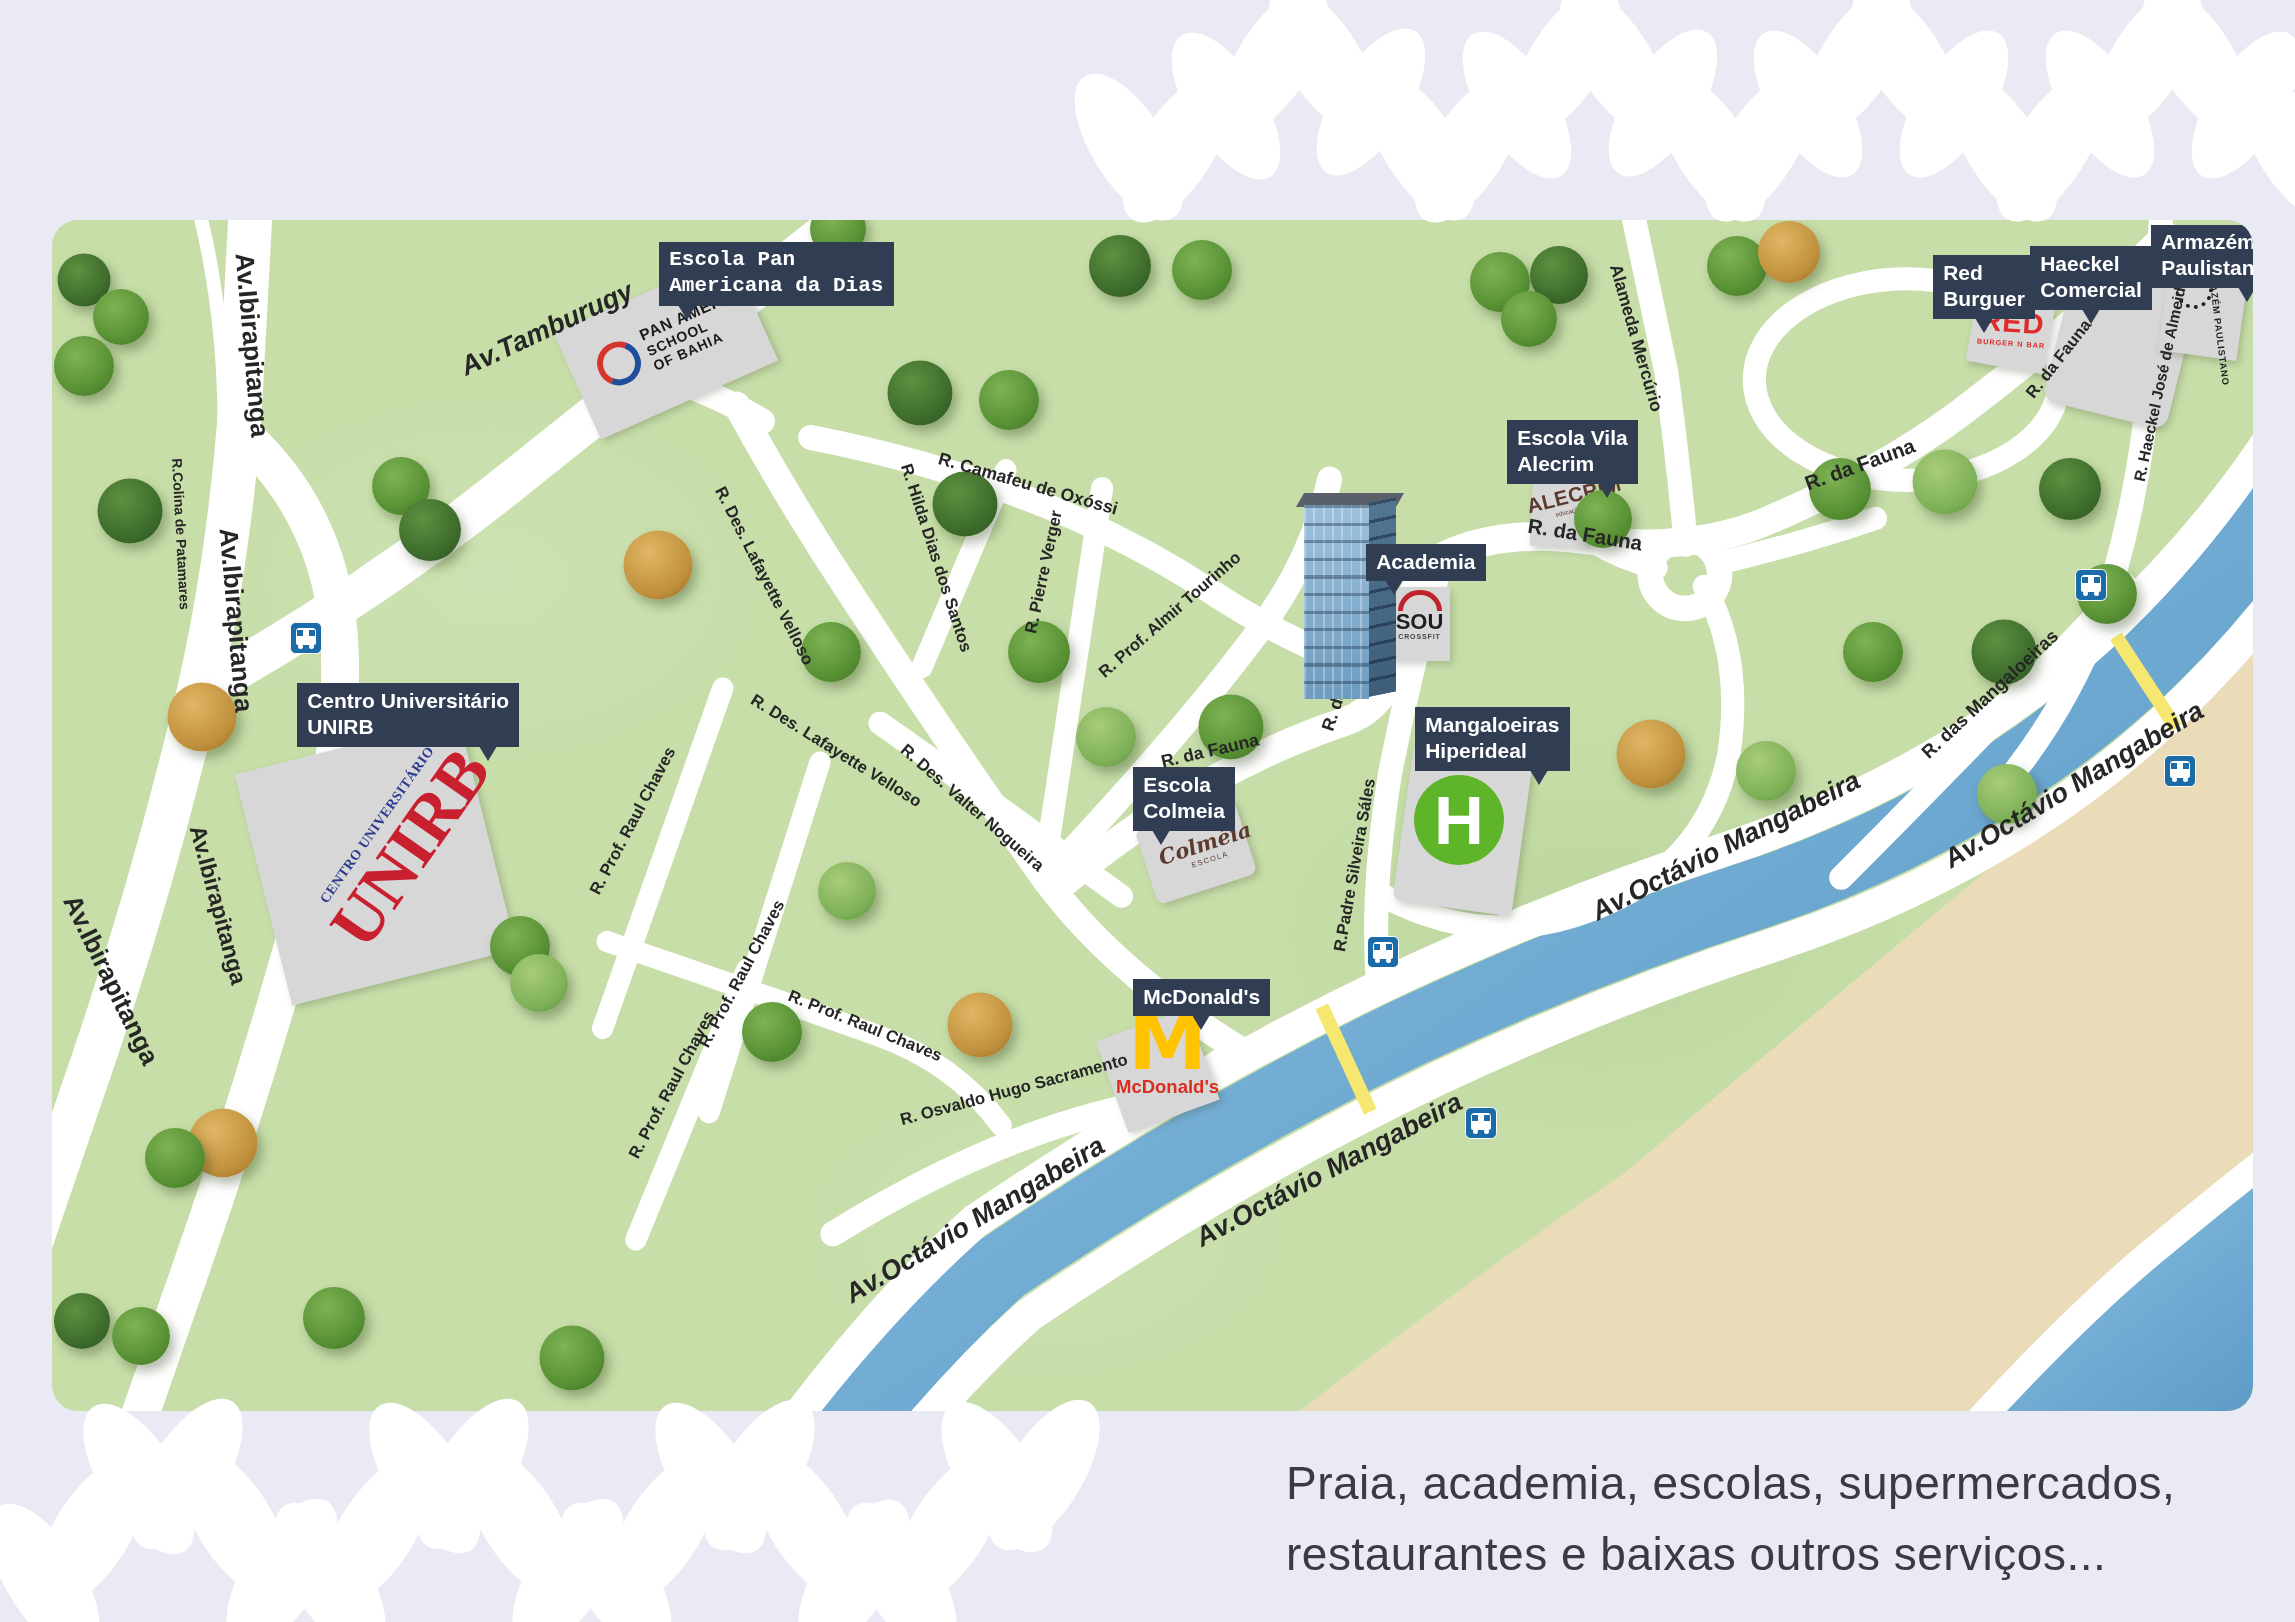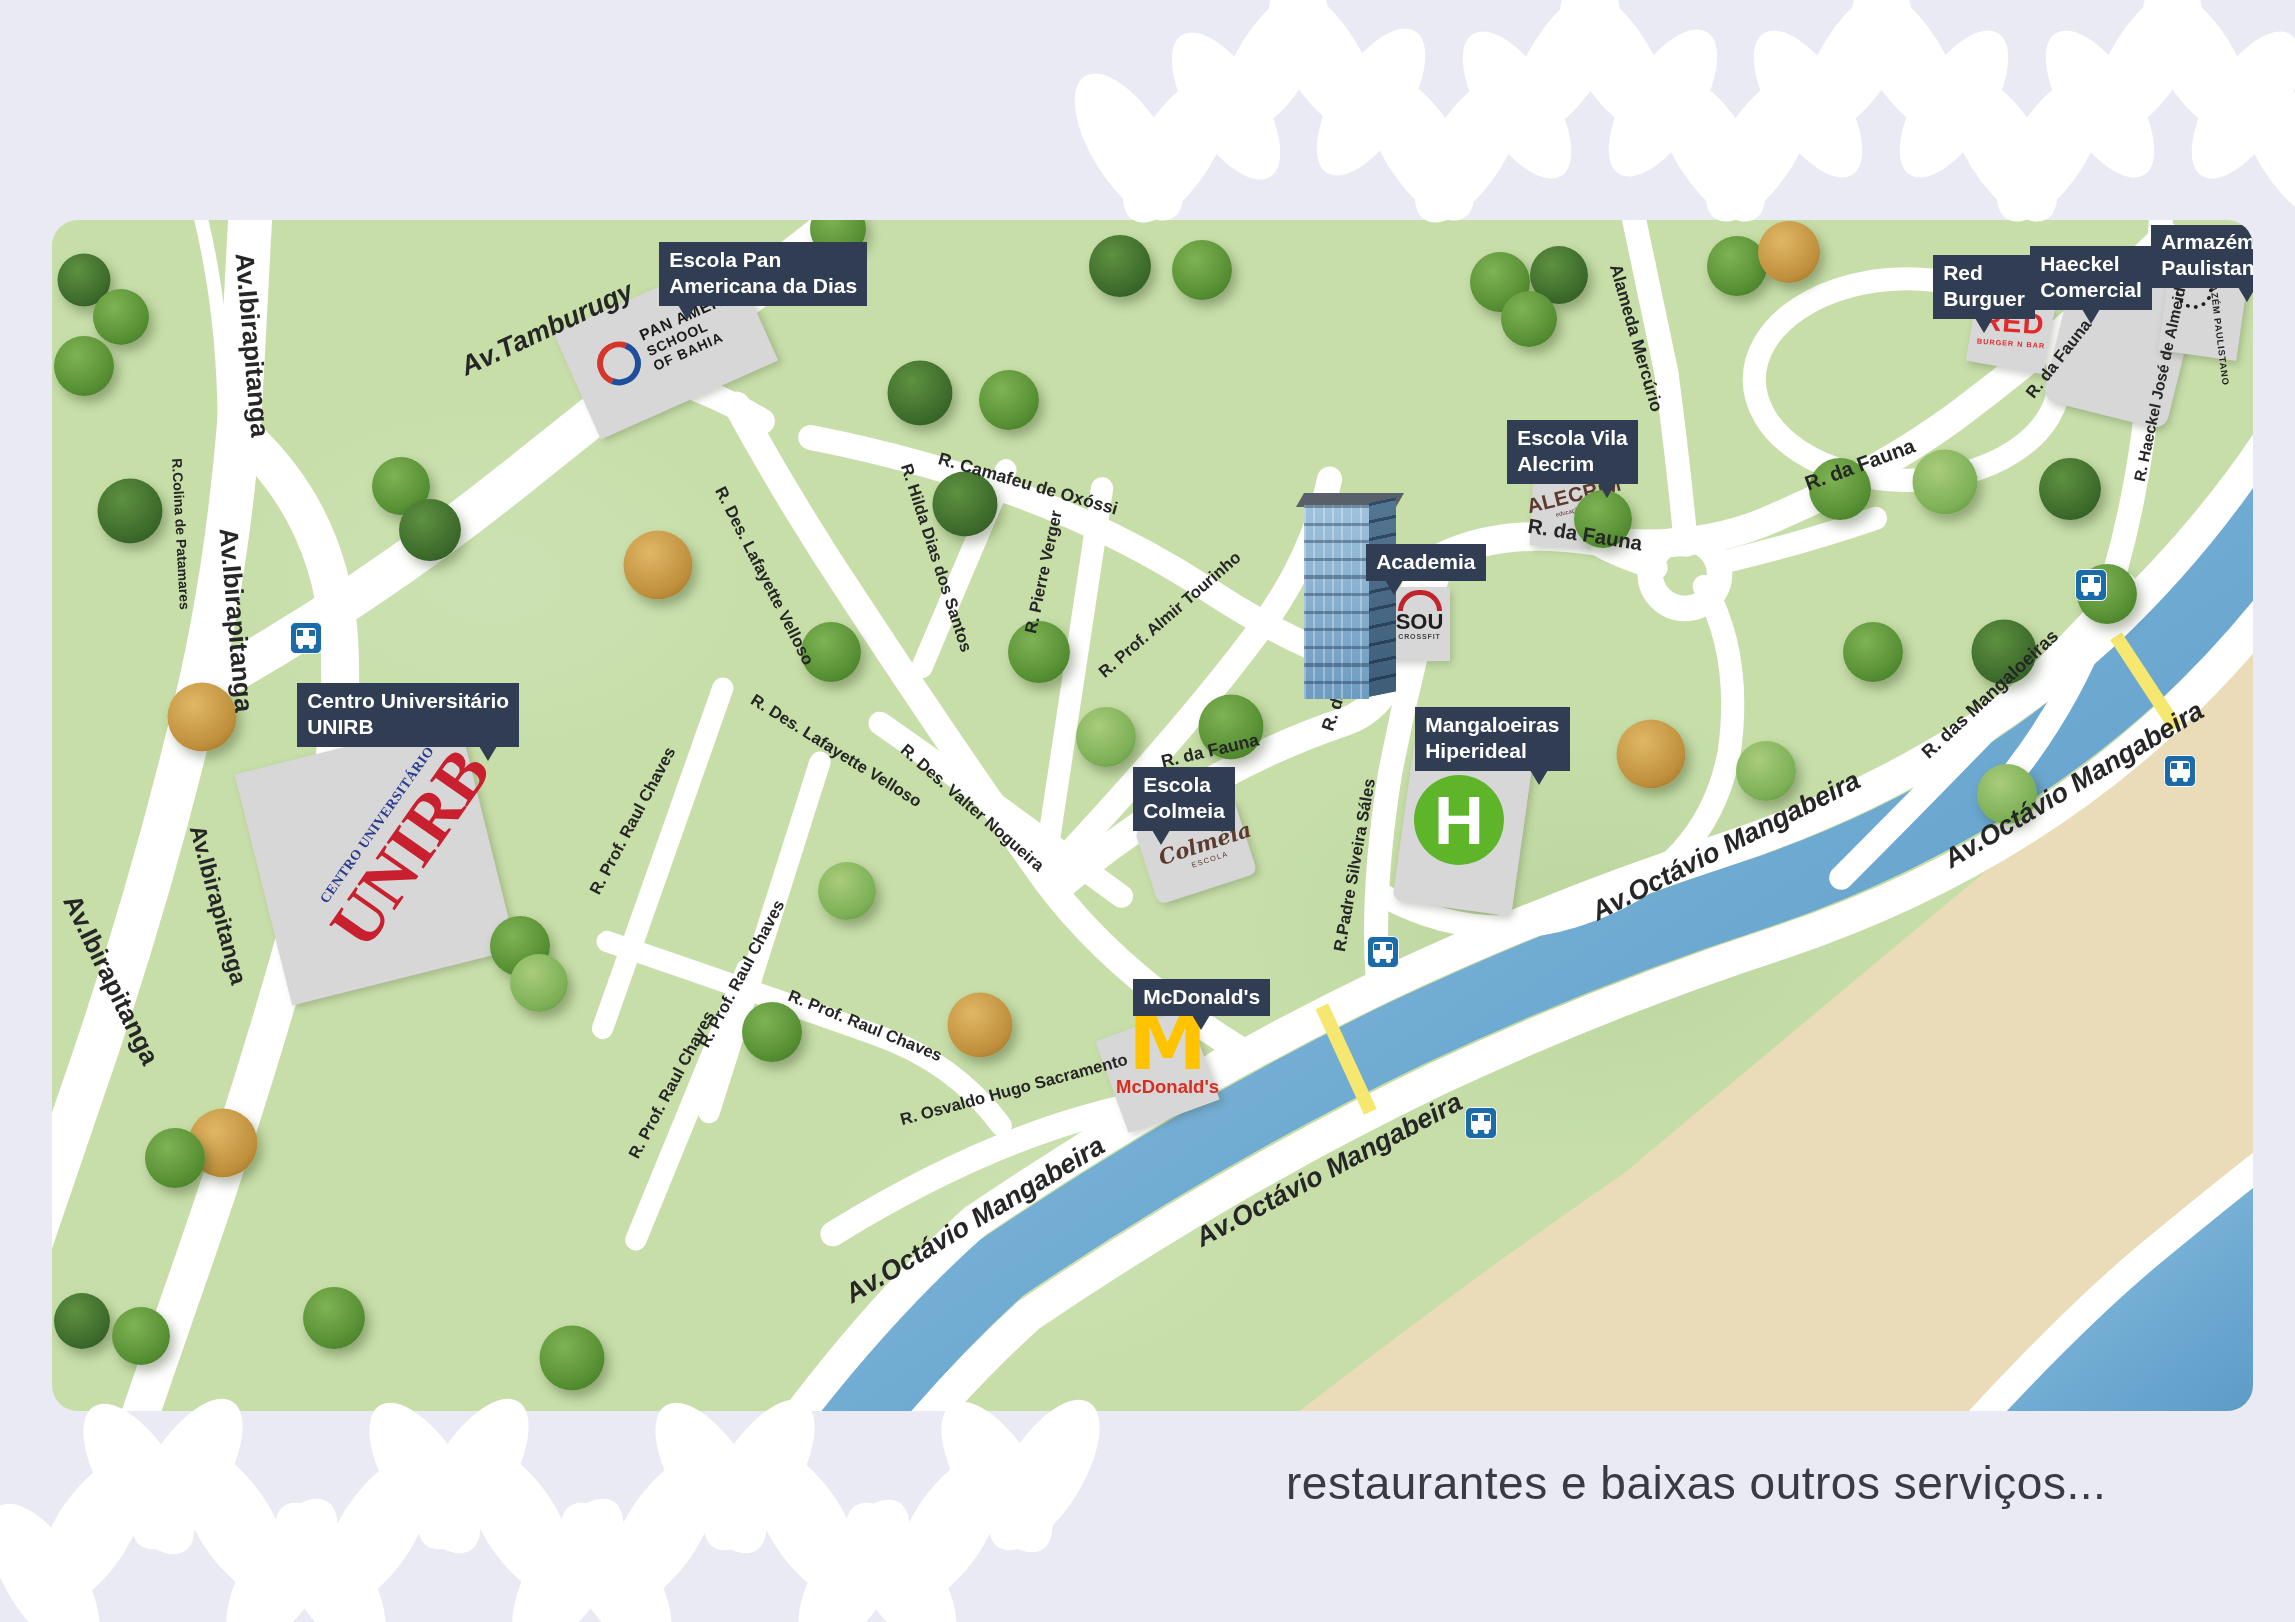--- a/index.html
+++ b/index.html
@@ -205,21 +205,21 @@
         <div class="street-label" style="left: 1303px; top: 645px; font-size: 16.7px; transform: translate(-50%, -50%) rotate(-80deg);">R.Padre Silveira Sáles</div>
         <div class="street-label" style="left: 1584px; top: 118px; font-size: 17.6px; transform: translate(-50%, -50%) rotate(74deg);">Alameda Mercúrio</div>
         <div class="street-label" style="left: 1938px; top: 474px; font-size: 18.5px; transform: translate(-50%, -50%) rotate(-43deg);">R. das Mangaloeiras</div>
         <div class="street-label" style="left: 2109px; top: 160px; font-size: 15.7px; transform: translate(-50%, -50%) rotate(-78deg);">R. Haeckel José de Almeida</div>
         <div class="street-label it" style="left: 923px; top: 1000px; font-size: 27px; transform: translate(-50%, -50%) rotate(-31deg);">Av.Octávio Mangabeira</div>
         <div class="street-label it" style="left: 1277px; top: 950px; font-size: 27px; transform: translate(-50%, -50%) rotate(-28deg);">Av.Octávio Mangabeira</div>
         <div class="street-label it" style="left: 1674px; top: 626px; font-size: 27px; transform: translate(-50%, -50%) rotate(-27deg);">Av.Octávio Mangabeira</div>
         <div class="street-label it" style="left: 2022px; top: 565px; font-size: 27px; transform: translate(-50%, -50%) rotate(-31deg);">Av.Octávio Mangabeira</div>
       </div>
     <div id="poi-layer">
-        <div class="poi" style="left: 607px; top: 22px;">
+        <div class="poi" style="left: 607px; top: 22px; font-family: Liberation Mono, monospace;">
           <div>Escola Pan</div>
           <div>Americana da Dias</div>
           <div class="ptr ptr-l"></div>
         </div>
         <div class="poi" style="left: 245px; top: 463px;">
           <div>Centro Universitário</div>
           <div>UNIRB</div>
           <div class="ptr ptr-r"></div>
         </div>
         <div class="poi" style="left: 1455px; top: 200px;">
@@ -345,20 +345,21 @@
             <div class="w1"></div>
             <div class="w2"></div>
             <div class="h1"></div>
             <div class="h2"></div>
           </div>
         </div>
       </div>
   </div>
 
   <div class="tagline">
+    <div>Praia, academia, escolas, supermercados,</div>
     <div>restaurantes  e baixas outros serviços...</div>
   </div>
 
   <div id="cloud-layer">
       <div class="cloud" style="left: 1129px; top: 147px; width: 74px; height: 167px; transform: translate(-50%, -50%) rotate(-32deg);"></div>
       <div class="cloud" style="left: 1177px; top: 149px; width: 74px; height: 167px; transform: translate(-50%, -50%) rotate(32deg);"></div>
       <div class="cloud" style="left: 1226px; top: 106px; width: 74px; height: 167px; transform: translate(-50%, -50%) rotate(-32deg);"></div>
       <div class="cloud" style="left: 1274px; top: 61px; width: 74px; height: 167px; transform: translate(-50%, -50%) rotate(32deg);"></div>
       <div class="cloud" style="left: 1323px; top: 59px; width: 74px; height: 167px; transform: translate(-50%, -50%) rotate(-32deg);"></div>
       <div class="cloud" style="left: 1371px; top: 102px; width: 74px; height: 167px; transform: translate(-50%, -50%) rotate(32deg);"></div>

